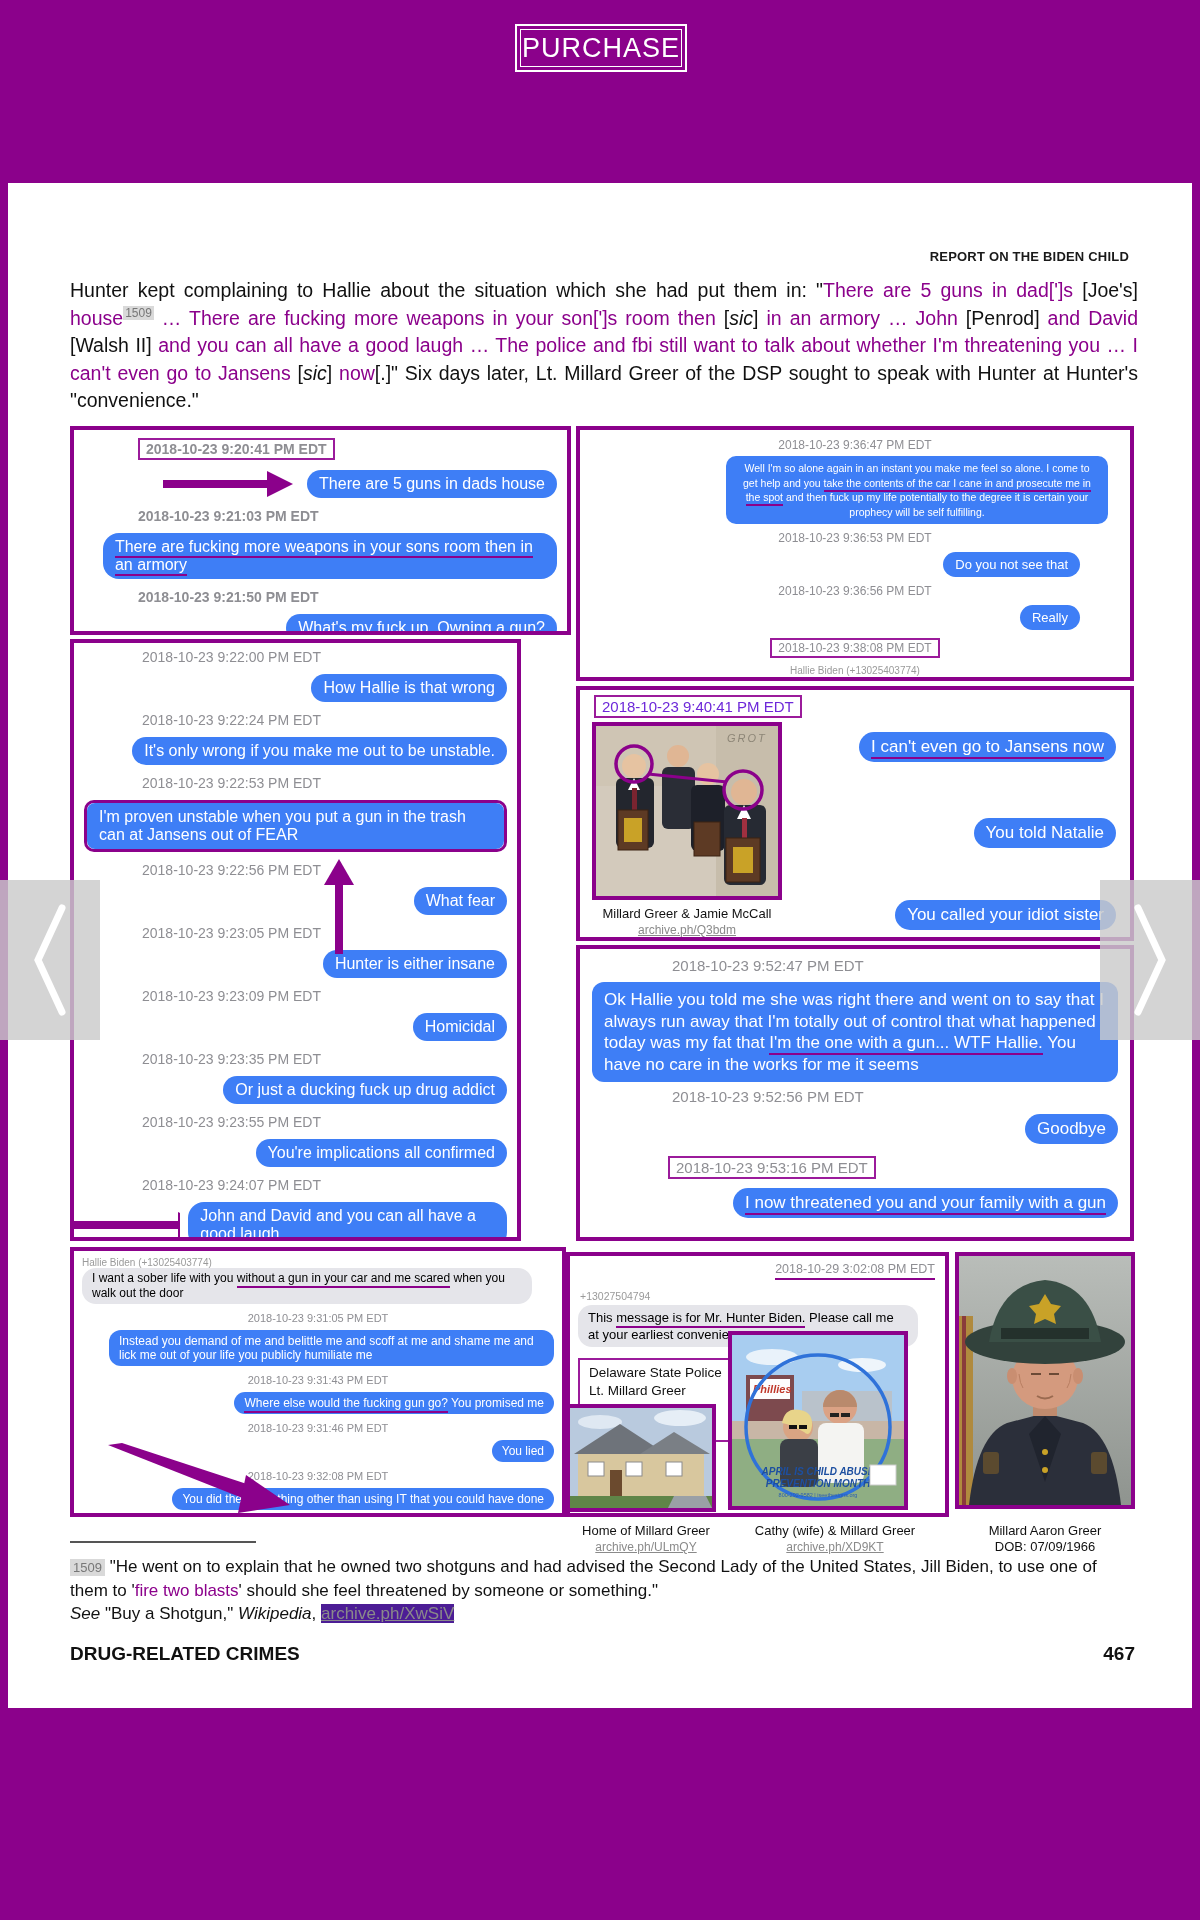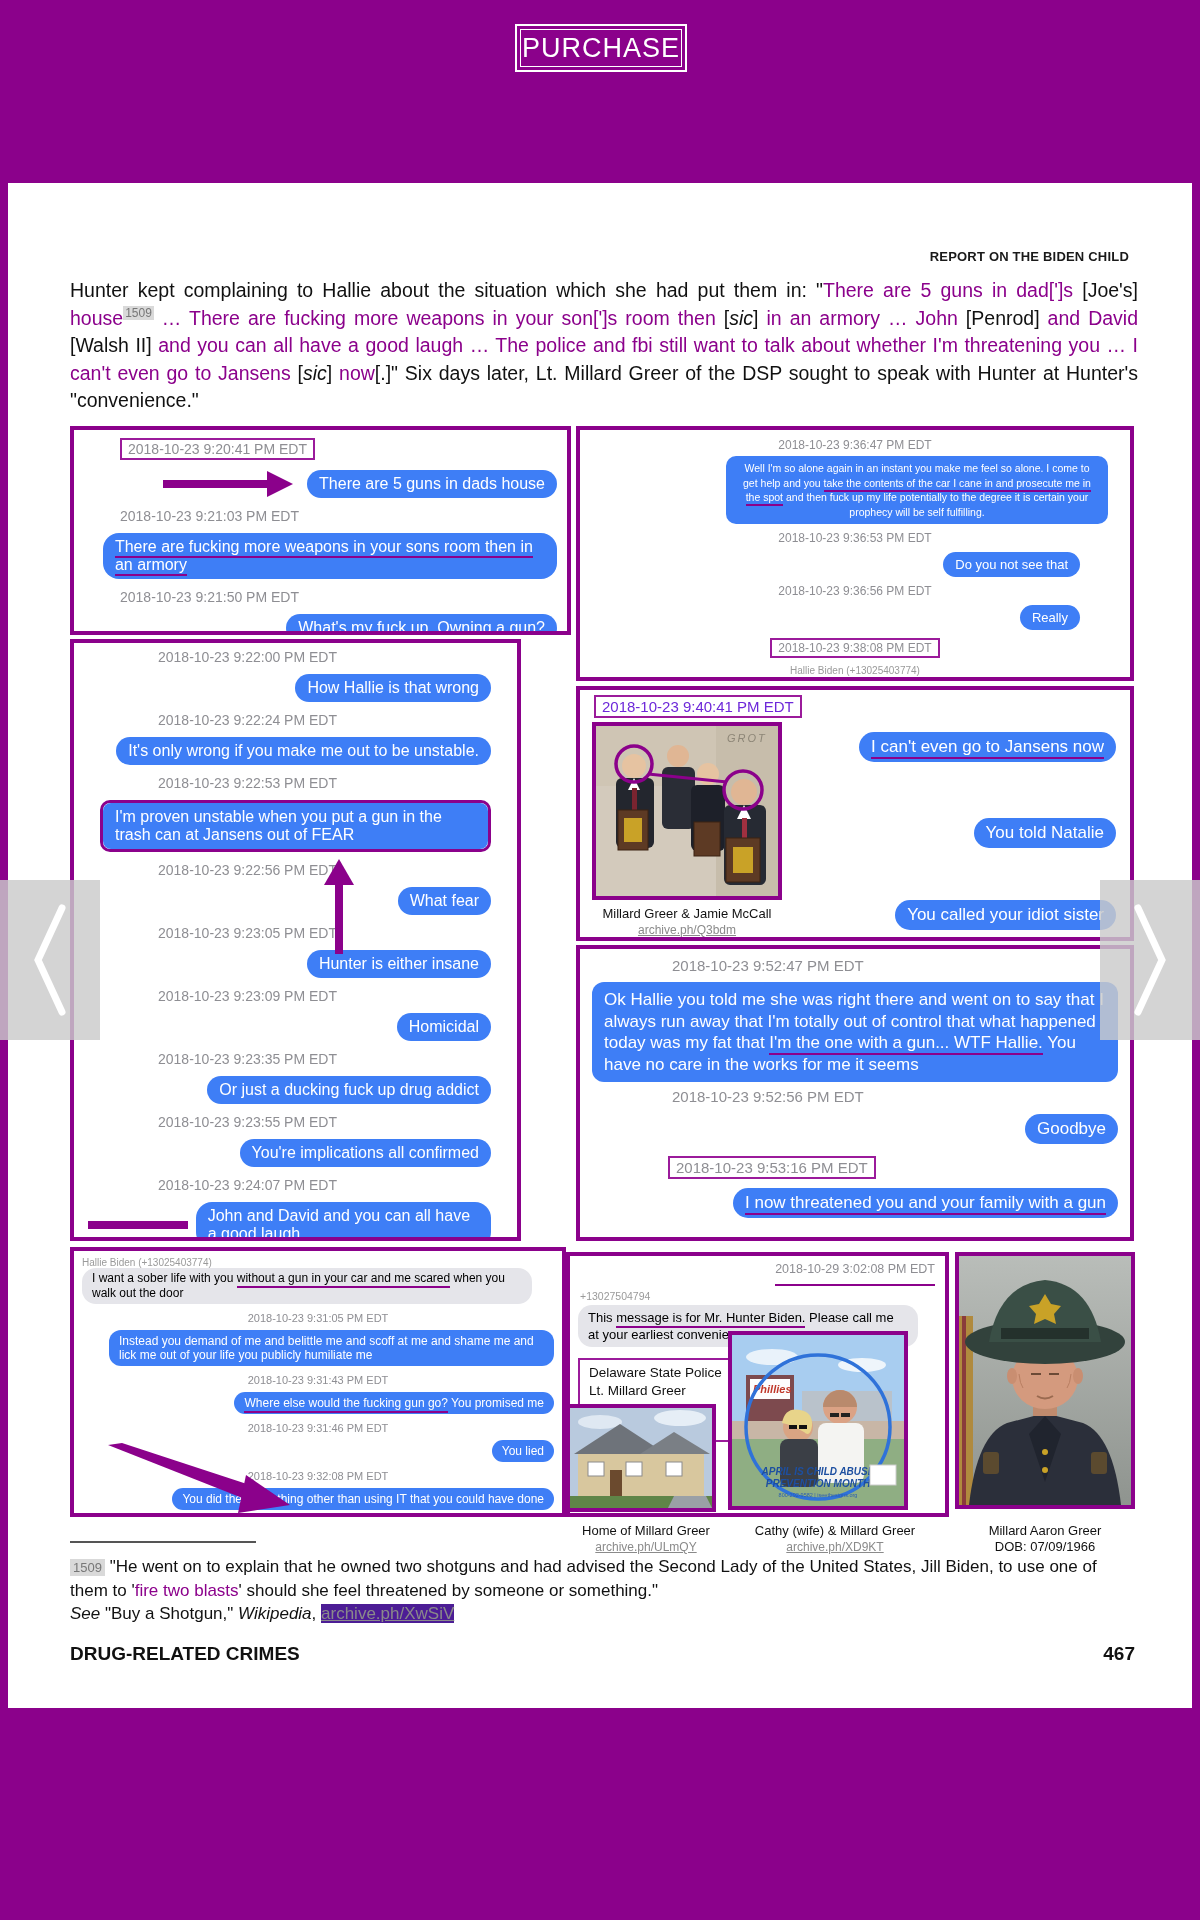--- a/index.html
+++ b/index.html
@@ -32,24 +32,24 @@
   .date { color:#8e8e93; }
   .dbox { border:2px solid #9b1b9b; display:inline-block; background:#fff; padding:1px 6px; width:max-content; }
   .blue { background:#3E7EF6; color:#fff; border-radius:16px; width:max-content; max-width:96%; padding:5px 12px; }
   .gray { background:#E5E5EA; color:#000; border-radius:14px; width:max-content; max-width:96%; padding:4px 12px; }
   .u { border-bottom:2.5px solid #8B018B; padding-bottom:1px; }
   .sender { color:#9a9a9a; }
   .pa { fill:#8B018B; }
 
   
   #box1 { left:62px; top:243px; width:501px; height:209px; padding:8px 10px; }
-  #box2 { left:62px; top:456px; width:451px; height:602px; padding:6px 26px; position:absolute; }
+  #box2 { left:62px; top:456px; width:451px; height:602px; padding:6px 10px; position:absolute; }
   #box1 .date, #box2 .date { font-size:14px; }
   #box1 .blue, #box2 .blue { font-size:16px; }
-  .ml-date { margin-left:36px; margin-top:10px; }
+  .ml-date { margin-left:54px; margin-top:10px;font-weight:bold; }
   .r { align-self:flex-end; margin-top:9px; }
   .arrow-row { display:flex; align-items:center; justify-content:flex-end; margin-top:10px; gap:14px; }
   .framed-bubble { border:3px solid #8B018B; border-radius:10px; margin-top:9px; }
   .framed-bubble .blue { max-width:100%; border-radius:8px; }
   .up-arrow { position:absolute; left:250px; top:216px; }
   .j-arrow-row { display:flex; align-items:center; margin-top:9px; margin-left:-12px; gap:8px; }
 
   
   #box3 { left:568px; top:243px; width:558px; height:255px; padding:6px 10px;text-align:center; }
   #box3 .date { font-size:12px; align-self:center; margin-top:7px; }
@@ -84,21 +84,21 @@
   #box6 { left:62px; top:1064px; width:496px; height:270px; padding:6px 8px; position:absolute; }
   #box6 .sender { font-size:10px; }
   #box6 .date { font-size:11px; align-self:center; margin-top:8px; }
   #box6 .blue { font-size:12px; padding:4px 10px; border-radius:12px; }
   #box6 .gray { font-size:12px; padding:3px 10px; line-height:15px; max-width:450px; }
   #box6 .r { margin-top:6px; }
   .diag-arrow { position:absolute; left:32px; top:192px; }
 
   
   #box7 { left:558px; top:1069px; width:383px; height:265px; position:absolute; }
-  #box7 .date { position:absolute; right:10px; top:6px; font-size:12.5px; border-bottom:2px solid #8B018B; padding-bottom:8px; }
+  #box7 .date { position:absolute; right:10px; top:6px; font-size:12.5px; border-bottom:2px solid #8B018B; padding-bottom:2px; }
   #box7 .sender { position:absolute; left:10px; top:34px; font-size:10.5px; }
   #box7 .gray { position:absolute; left:8px; top:49px; max-width:340px; font-size:13px; line-height:17px; padding:4px 10px; }
   .contact-card { position:absolute; left:8px; top:102px; border:2px solid #9b1b9b; padding:4px 9px; font-size:13.5px; line-height:18px; color:#111; }
   #house-photo { left:-4px; top:148px; width:150px; height:108px; }
   #cathy-photo { left:158px; top:75px; width:180px; height:179px; }
 
   
   #trooper-photo { left:947px; top:1069px; width:180px; height:257px; }
 
   

